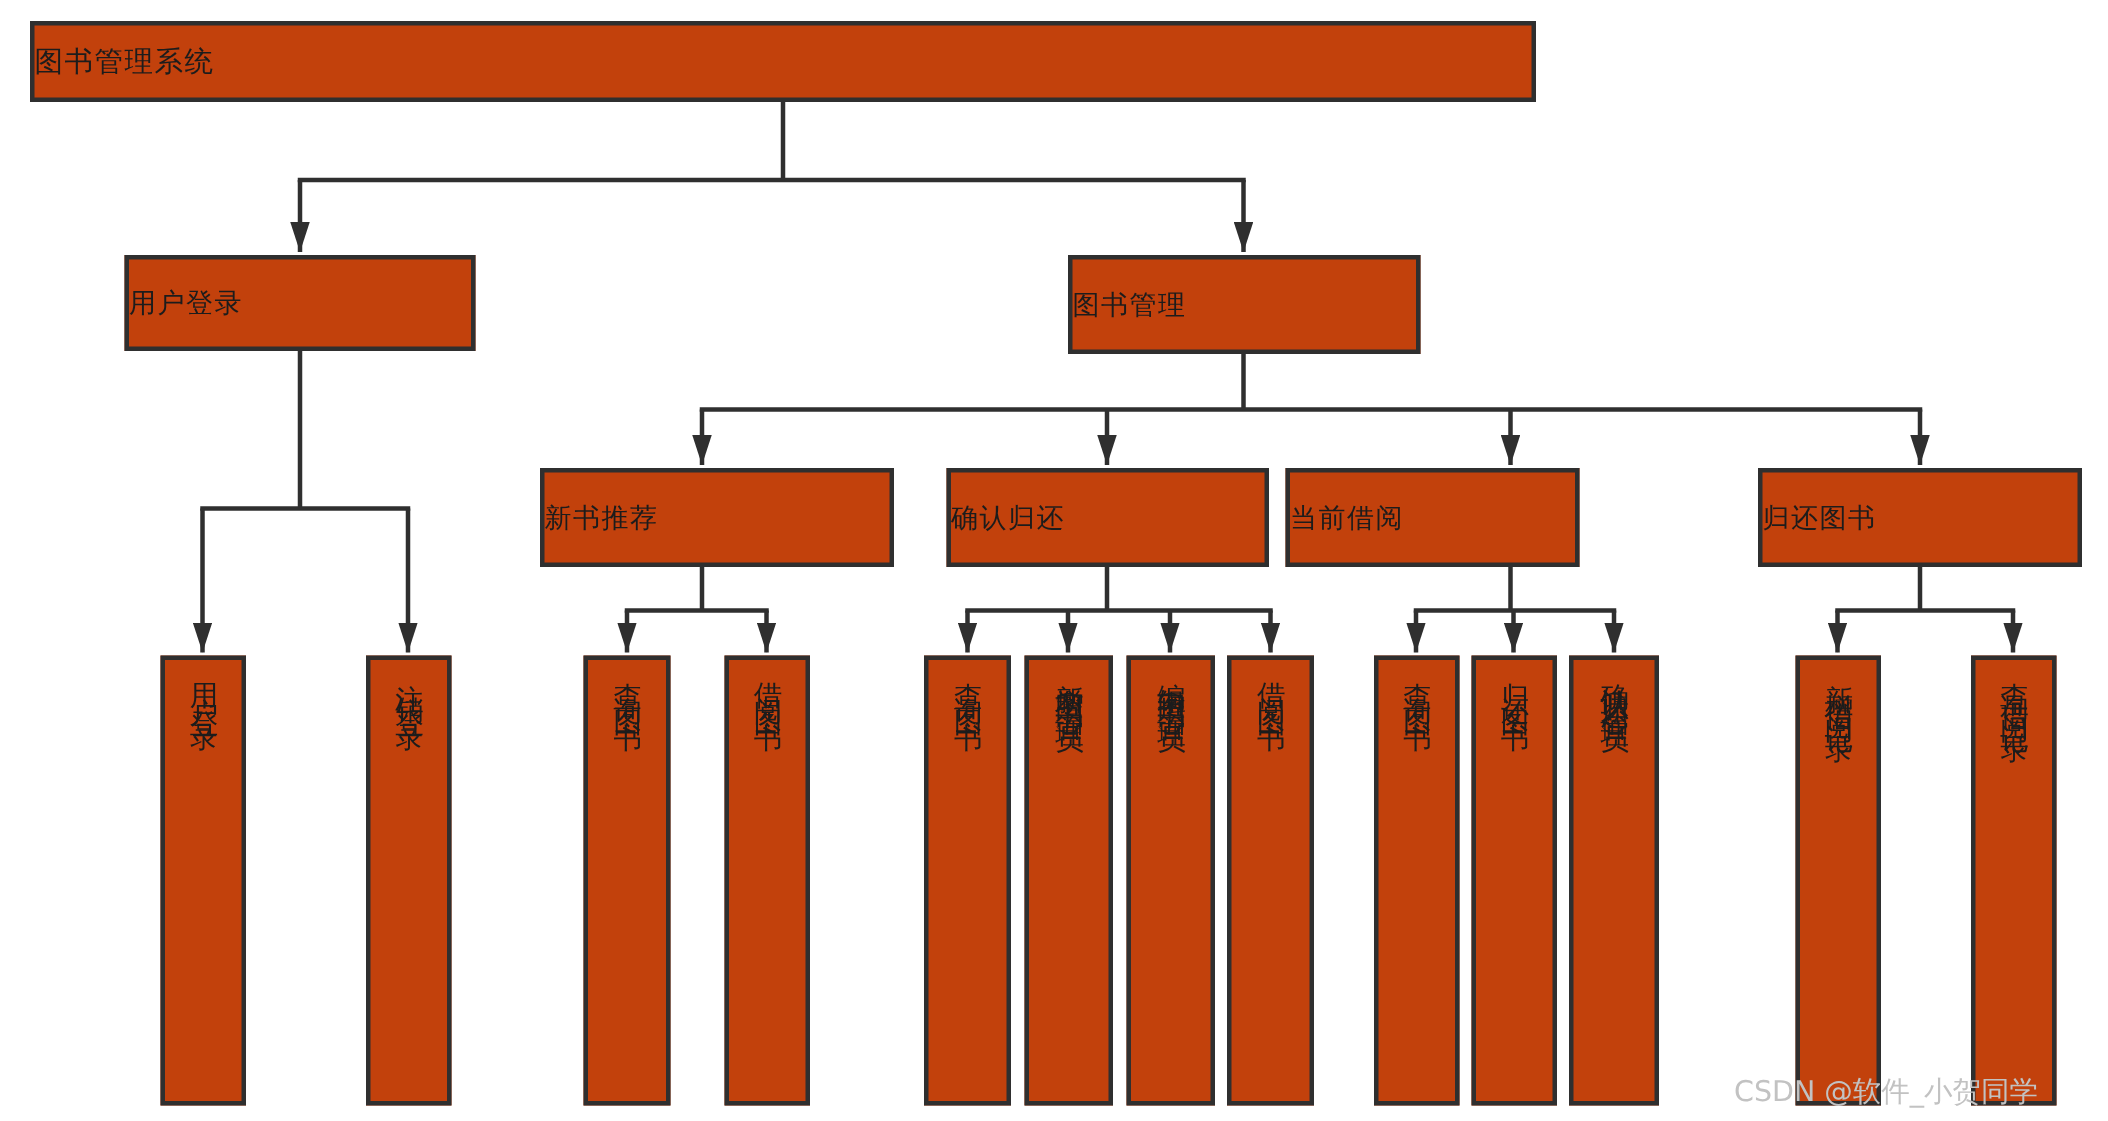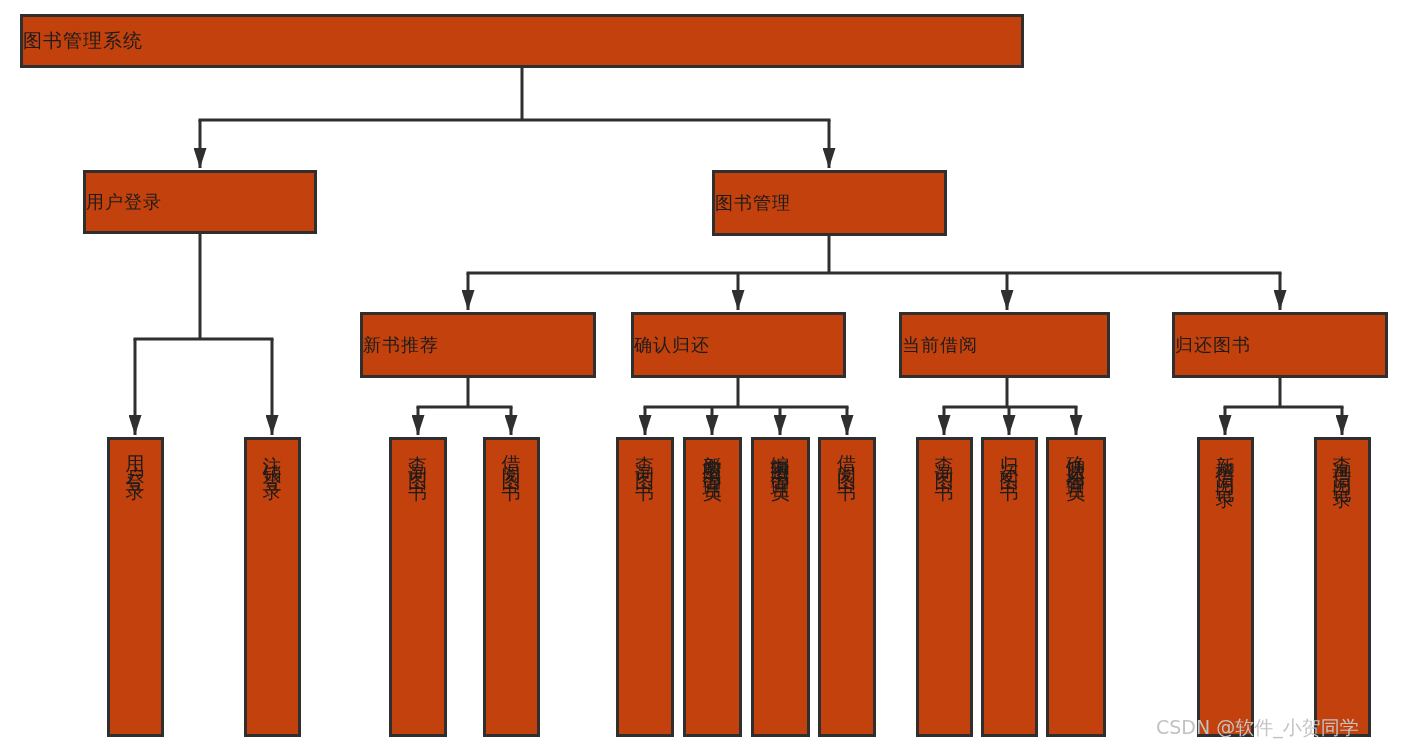--- a/index.html
+++ b/index.html
@@ -112,21 +112,21 @@
   <div class="node hbox" style="left:712px;top:170px;width:235px;height:66px">
     <span>图书管理</span>
   </div>
 
   <div class="node hbox" style="left:360px;top:312px;width:236px;height:66px">
     <span>新书推荐</span>
   </div>
   <div class="node hbox" style="left:631px;top:312px;width:215px;height:66px">
     <span>确认归还</span>
   </div>
-  <div class="node hbox" style="left:899px;top:312px;width:211px;height:66px">
+  <div class="node hbox" style="left:857px;top:312px;width:196px;height:66px">
     <span>当前借阅</span>
   </div>
   <div class="node hbox" style="left:1172px;top:312px;width:216px;height:66px">
     <span>归还图书</span>
   </div>
 
   <div class="node vbox" style="left:107px;top:437px;width:57px;height:300px">
     <span>用户登录</span>
   </div>
   <div class="node vbox" style="left:244px;top:437px;width:57px;height:300px">

